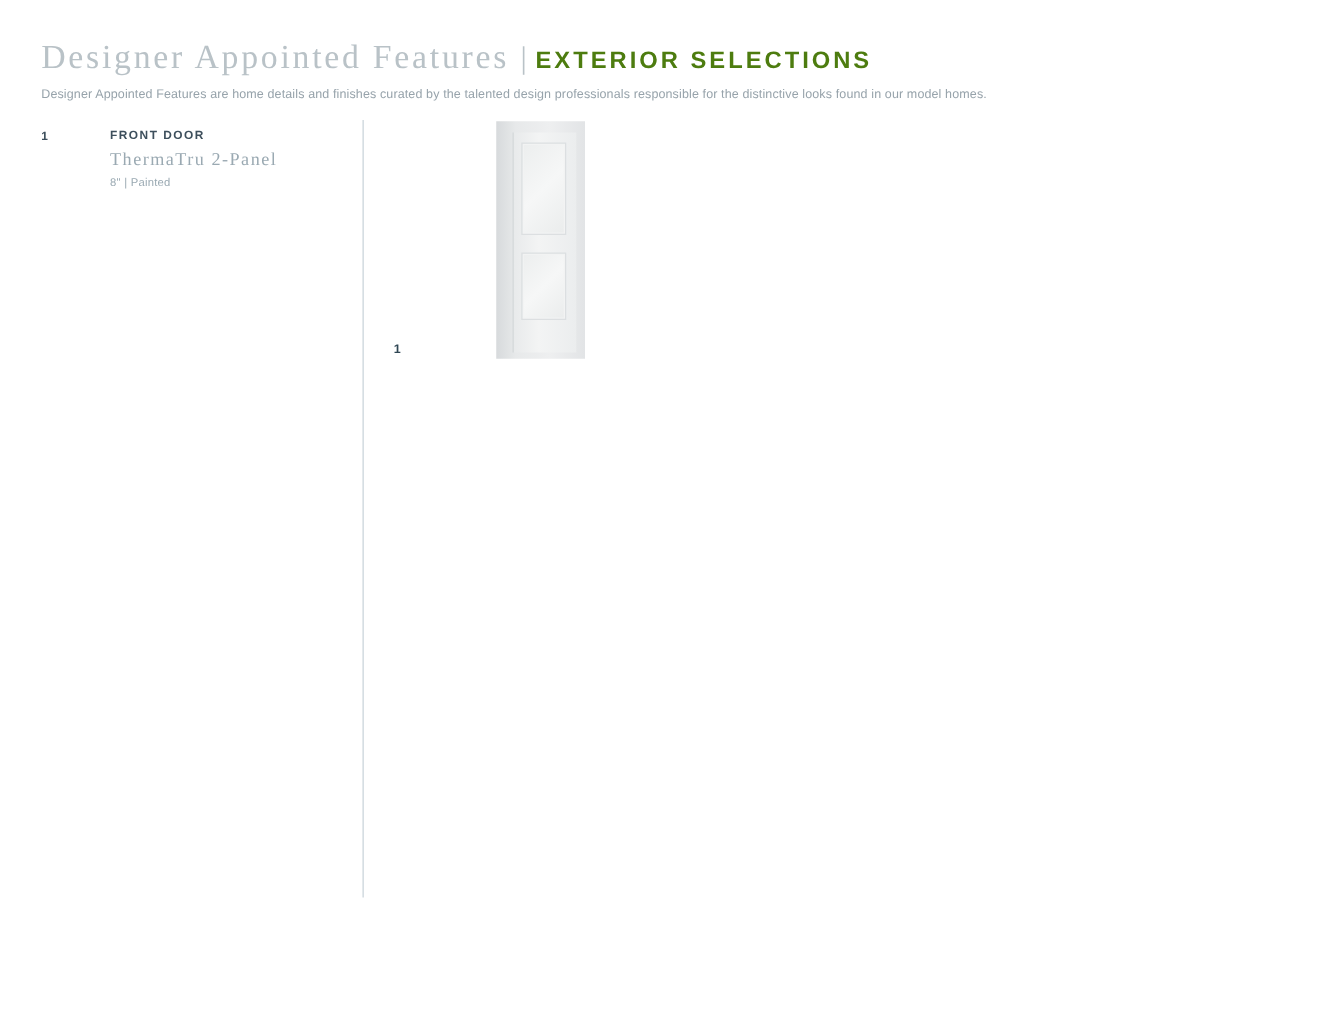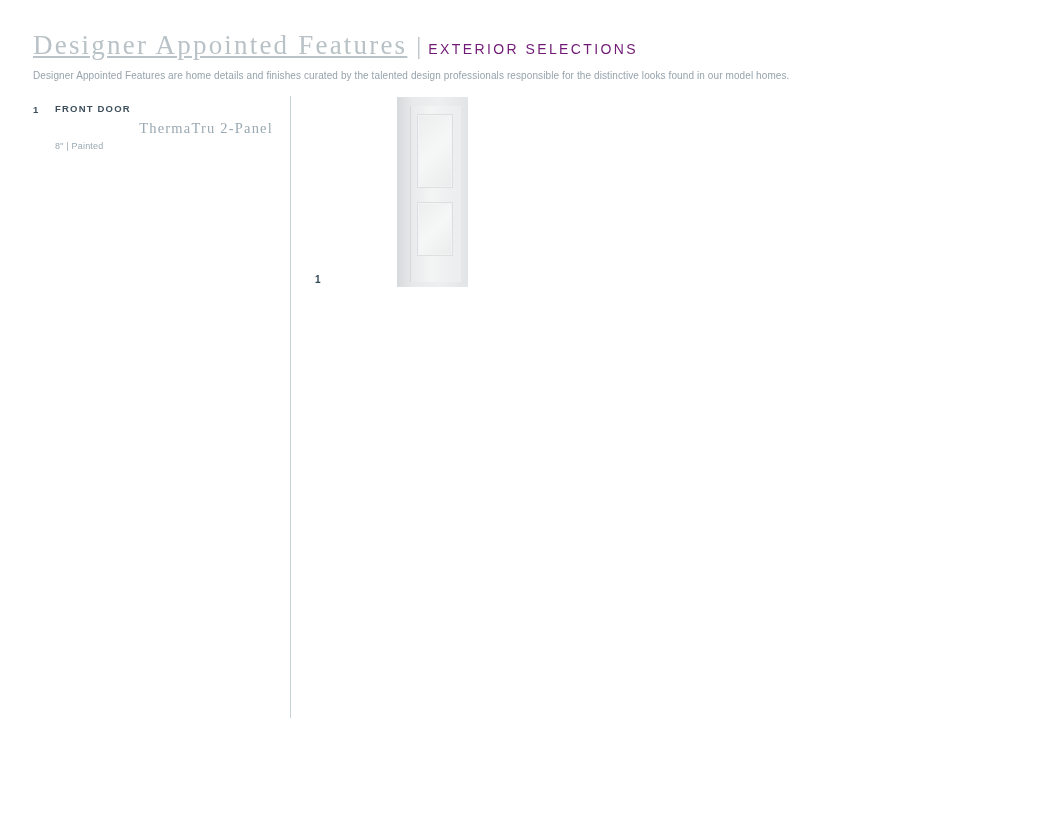--- a/index.html
+++ b/index.html
@@ -27,35 +27,34 @@
     display: flex;
     align-items: baseline;
     white-space: nowrap;
   }
   .title-main {
     font-family: "Liberation Serif", serif;
     font-size: 27px;
     letter-spacing: 2.2px;
     color: #b9c2c7;
     font-weight: 400;
-    text-decoration: underline;
   }
   .title-sep {
     font-family: "Liberation Serif", serif;
     font-size: 25px;
     color: #b9c2c7;
     margin: 0 7px 0 9px;
     font-weight: 300;
   }
   .title-sub {
     font-family: "Liberation Sans", sans-serif;
-    font-size: 14px;
+    font-size: 19px;
     letter-spacing: 2.4px;
-    color: #701a75;
-    font-weight: 400;
+    color: #4d7c0f;
+    font-weight: 700;
   }
   .subtitle {
     margin-top: 9px;
     font-size: 10px;
     letter-spacing: 0.1px;
     color: #97a3ab;
     font-weight: 400;
   }
 
   
@@ -90,35 +89,35 @@
   .item-num {
     width: 22px;
     font-size: 9.5px;
     font-weight: bold;
     color: #3d4f5c;
     letter-spacing: 0.3px;
     padding-top: 1px;
   }
   .item-body {
     flex: 1;
+    margin-left: 33px;
   }
   .item-cat {
     font-size: 9.5px;
     font-weight: bold;
     letter-spacing: 1.2px;
     color: #3d4f5c;
     text-transform: uppercase;
   }
   .item-name {
     margin-top: 6px;
     font-family: "Liberation Serif", serif;
     font-size: 14.5px;
     letter-spacing: 1.2px;
     color: #9aa9b2;
-    text-align: right;
   }
   .item-detail {
     margin-top: 4px;
     font-size: 9px;
     color: #9aa9b2;
     letter-spacing: 0.2px;
   }
 
   
   .image-area {

